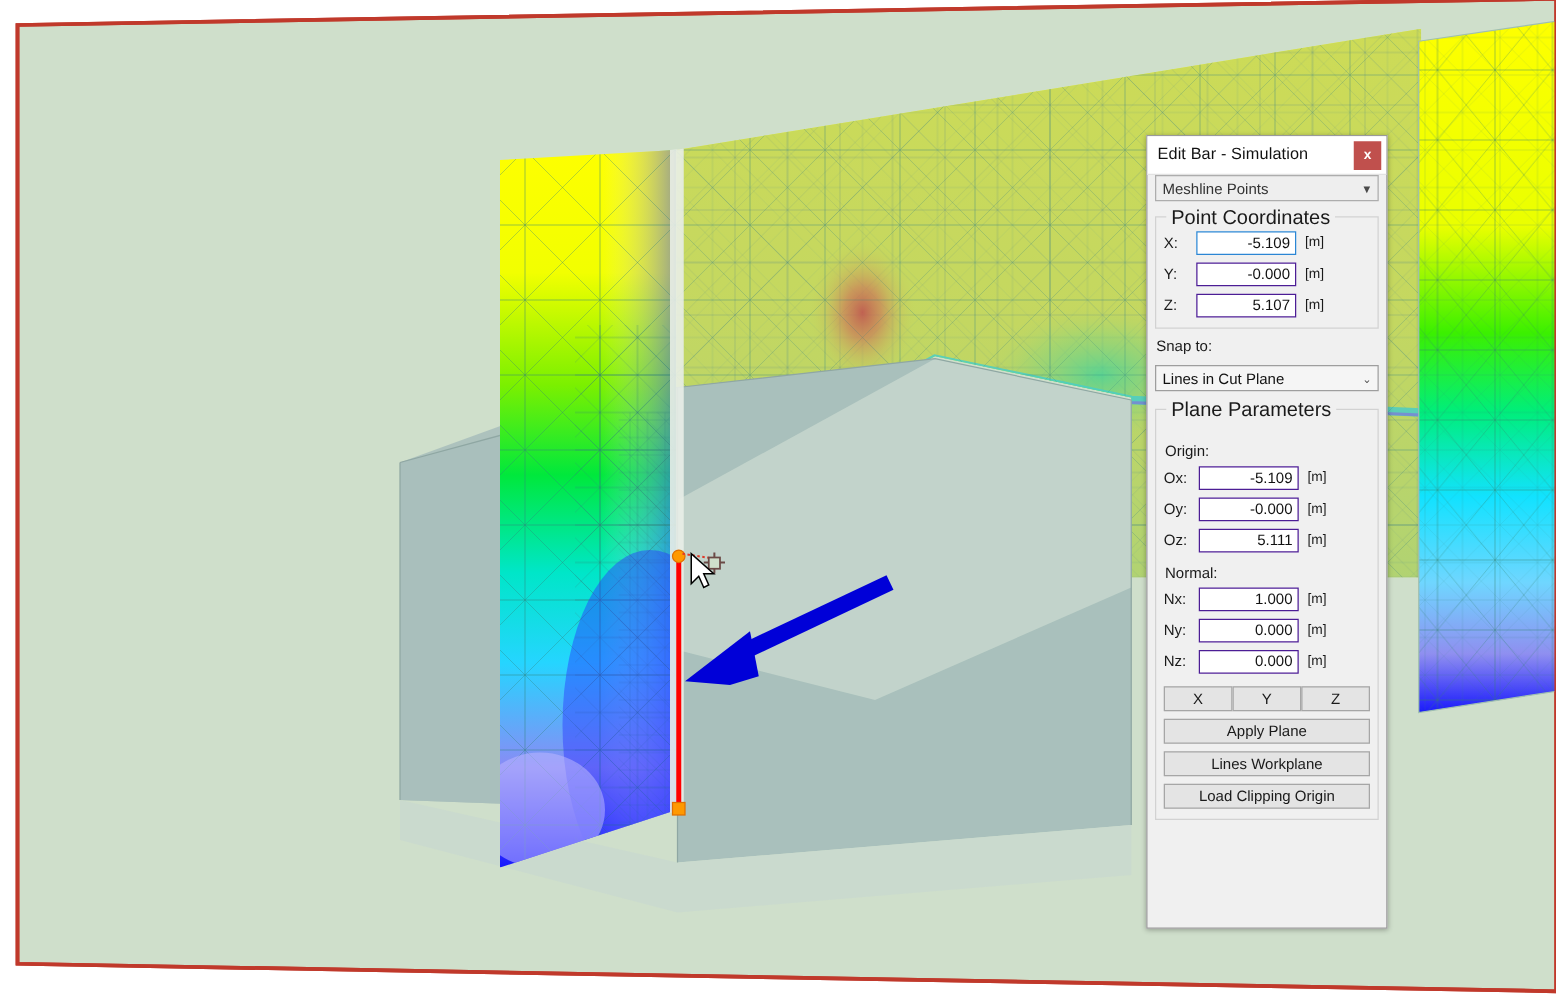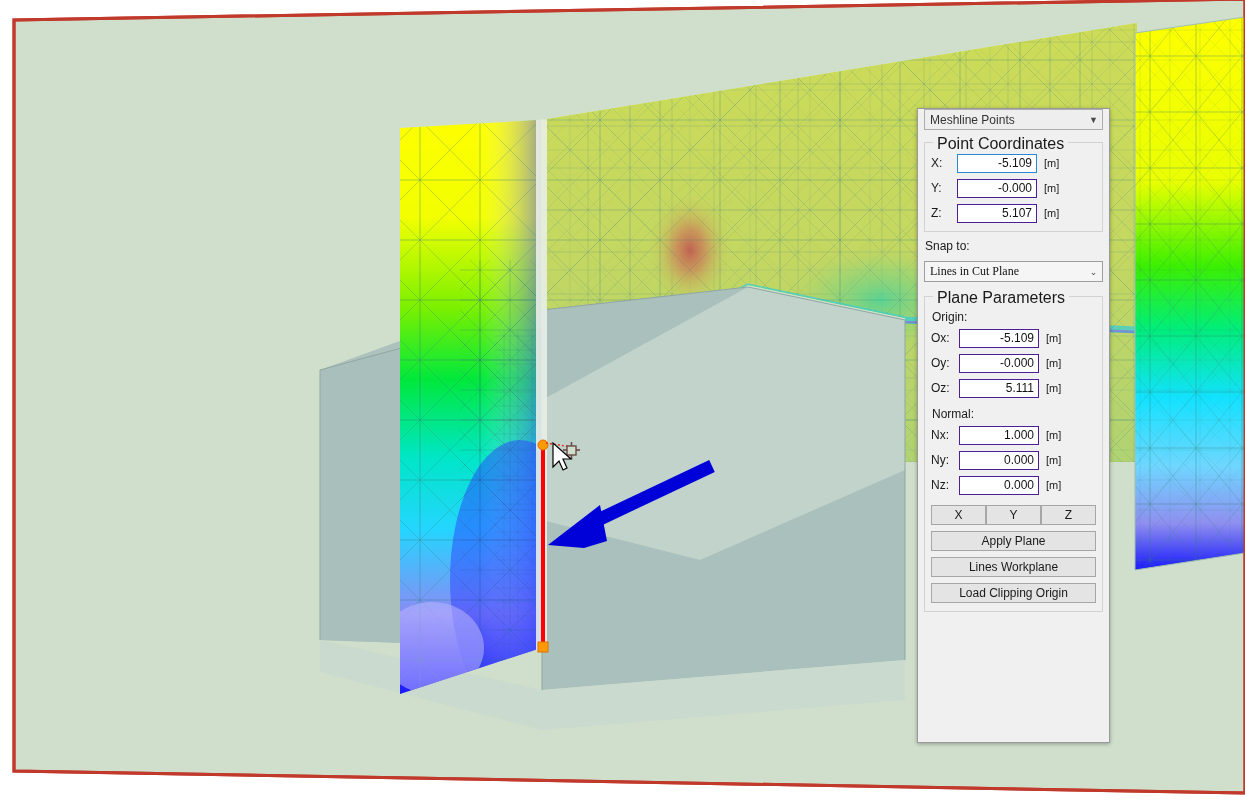--- a/index.html
+++ b/index.html
@@ -39,21 +39,21 @@
   .dlg-body{position:relative;padding:0 6px 6px 6px;}
 
   
   .combo{
     position:relative;height:21px;background:#eeeeee;
     border:1px solid #adadad;box-sizing:border-box;cursor:pointer;
     display:flex;align-items:center;
   }
   .combo .combo-label{padding-left:5px;font-size:12px;color:#333;flex:1;white-space:nowrap;}
   .combo .arrow{width:17px;text-align:center;font-size:9px;color:#4a4a4a;}
-  .combo.white{background:#f5f5f5;border:1px solid #9e9e9e;font-family:Liberation Serif, serif;}
+  .combo.white{background:#f5f5f5;border:1px solid #9e9e9e;}
   .combo.white .combo-label{color:#111;}
 
   
   .group{
     position:relative;border:1px solid #d2d2d2;margin-top:10px;
     padding:10px 6px 8px 6px;box-sizing:border-box;background:transparent;
   }
   .group > .legend{
     position:absolute;top:-8px;left:8px;background:#f0f0f0;
     padding:0 4px;font-size:16px;color:#1a1a1a;white-space:nowrap;
@@ -67,21 +67,21 @@
     width:80px;height:19px;box-sizing:border-box;
     border:1px solid #4c1d95;background:#ffffff;
     text-align:right;font-size:12px;color:#111;
     padding:0 4px;font-family:"Liberation Sans", sans-serif;
     line-height:17px;
   }
   .field-row .f-input.focused{
     border:1px solid #2b86d4;outline:none;
   }
   .field-row .f-unit{margin-left:7px;font-size:11px;color:#1a1a1a;}
-  .sub-label{font-size:12px;color:#1a1a1a;margin:3px 0 4px 1px;}
+  .sub-label{font-size:12px;color:#1a1a1a;margin:16px 0 4px 1px;}
   .plain-label{font-size:12px;color:#1a1a1a;margin:7px 0 8px 1px;}
 
   
   .btn{
     display:block;width:100%;height:20px;box-sizing:border-box;
     background:#e4e4e4;border:1px solid #a6a6a6;
     font-size:12px;color:#1a1a1a;text-align:center;line-height:18px;
     cursor:pointer;font-family:"Liberation Sans", sans-serif;
     margin-top:6px;padding:0;
   }
@@ -269,20 +269,24 @@
       </g>
 
       <g>
         <polygon points="553,443 553,467 559,461 563,470 567,468 563,459 571,459" fill="#ffffff" stroke="#000000" stroke-width="1.2" stroke-linejoin="miter"></polygon>
       </g>
     </svg>
   </div>
 
   <div id="dialog">
 
+    <div id="titlebar">
+      <div id="title-text">Edit Bar - Simulation</div>
+      <button id="close-btn">x</button>
+    </div>
 
     <div class="dlg-body">
 
       <div class="combo" style="margin-top:0;">
         <span class="combo-label">Meshline Points</span>
         <span class="arrow">▼</span>
       </div>
 
       <div class="group" style="margin-top:12px;">
         <div class="legend">Point Coordinates</div>

